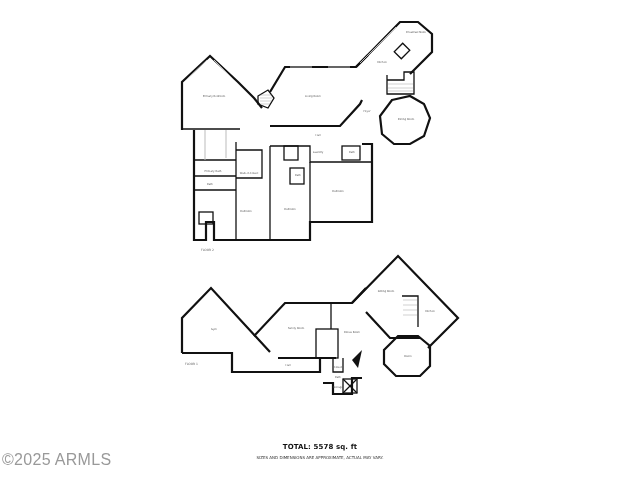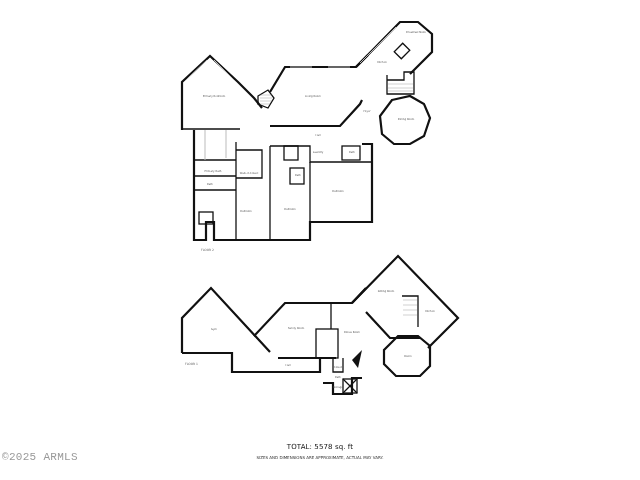--- a/index.html
+++ b/index.html
@@ -4,24 +4,24 @@
 <style>
   html, body { margin: 0; padding: 0; background: #ffffff; }
   body { width: 640px; height: 480px; position: relative; overflow: hidden; font-family: "DejaVu Sans", sans-serif; }
   svg.plan { position: absolute; left: 0; top: 0; }
   .wall { stroke: #111; stroke-width: 2.2; fill: none; stroke-linejoin: miter; }
   .iwall { stroke: #111; stroke-width: 1.3; fill: none; }
   .win { stroke: #bbb; stroke-width: 1; fill: none; }
   .lbl { font-family: "DejaVu Sans", sans-serif; font-size: 2.6px; fill: #555; text-anchor: middle; }
   .floorlbl { font-family: "DejaVu Sans", sans-serif; font-size: 3px; fill: #666; }
   .totals { position: absolute; left: 0; width: 640px; top: 443px; text-align: center; }
-  .total-line { font-size: 7px; font-weight: normal; color: #111; letter-spacing: 0.1px; }
+  .total-line { font-size: 7px; font-weight: bold; color: #111; letter-spacing: 0.1px; }
   .sub-line { font-size: 6.5px; color: #222; margin-top: 1px; }
   .disc-line { font-size: 4px; color: #333; margin-top: 4px; }
-  .copyright { position: absolute; left: 2px; top: 451px; font-family: Liberation Mono, monospace; font-size: 11px; color: #999; letter-spacing: 0.3px; }
+  .copyright { position: absolute; left: 2px; top: 451px; font-family: Liberation Sans, sans-serif; font-size: 16px; color: #999; letter-spacing: 0.3px; }
 </style>
 </head>
 <body>
 
 <svg class="plan" width="640" height="440" viewBox="0 0 640 440" xmlns="http://www.w3.org/2000/svg">
 
   <g>
 
     <polyline class="wall" points="182,130 182,82 210,56 238,82 254,98 262,108"></polyline>
     <line class="win" x1="187" y1="79" x2="207" y2="60"></line>

